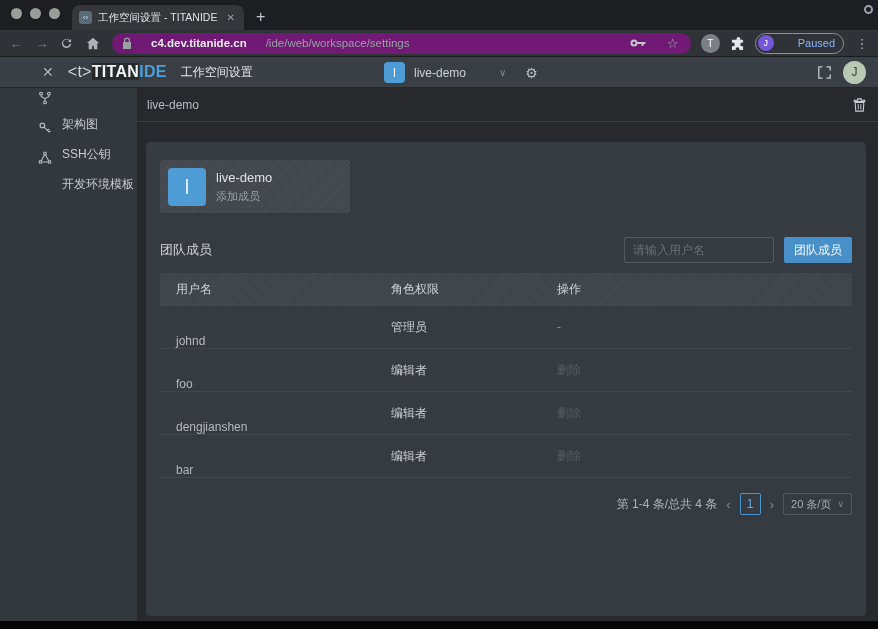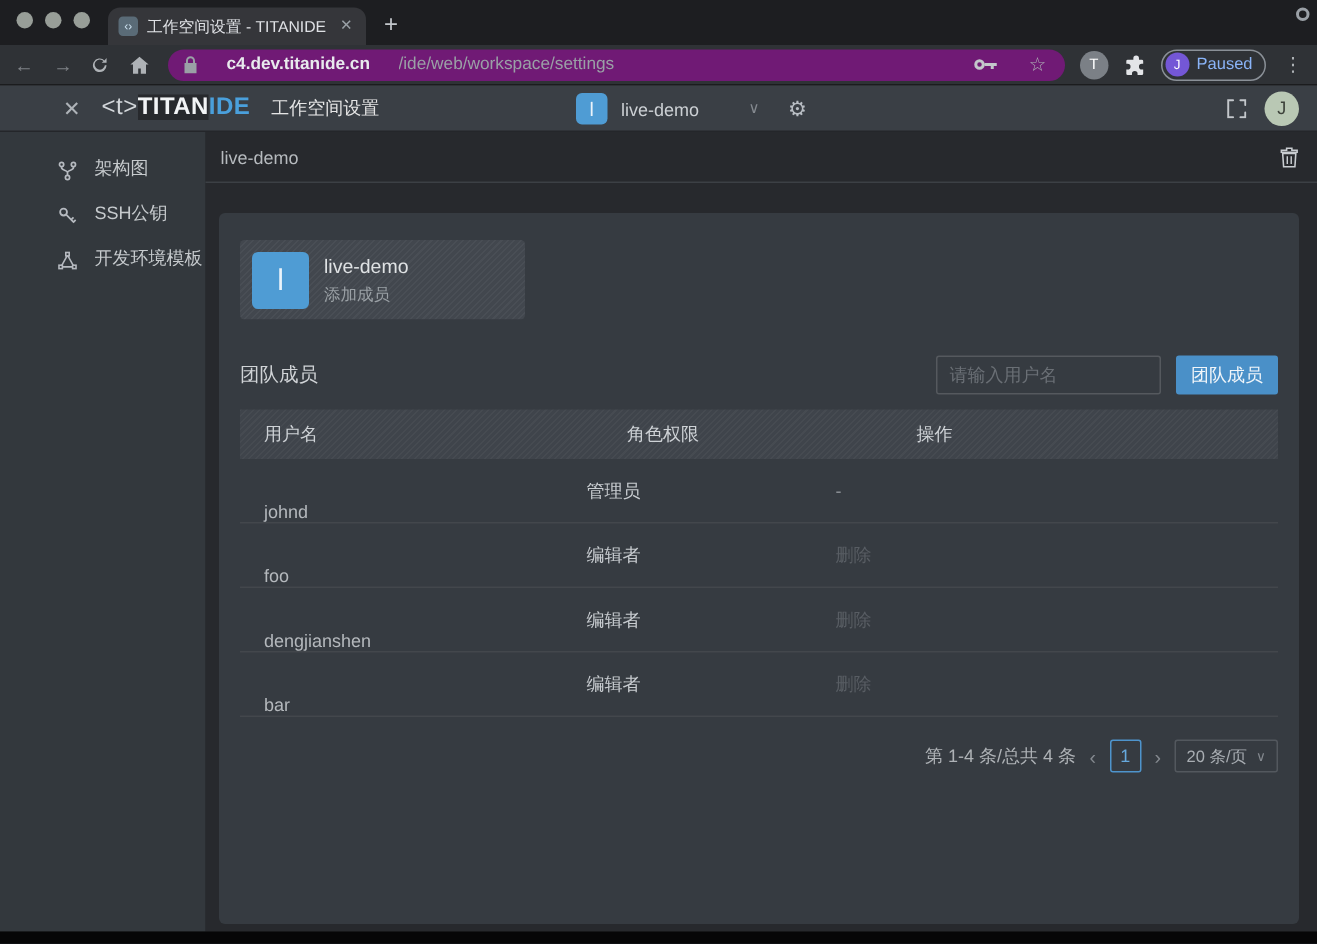--- a/index.html
+++ b/index.html
@@ -26,21 +26,21 @@
   .nav-ic { color:#aeb2b6; font-size:13px; width:16px; text-align:center; flex:0 0 auto; }
   .nav-ic.dim { color:#7e8287; }
   .omnibox { flex:1; height:21px; background:#701a75; border-radius:11px; display:flex;
              align-items:center; padding:0 10px; gap:19px; min-width:0; }
   .omnibox .host { color:#e8eaed; font-weight:bold; font-size:11.5px; }
   .omnibox .path { color:#9aa0a6; font-size:11.5px; flex:1; white-space:nowrap; overflow:hidden; }
   .chip { height:21px; border:1.5px solid #8a9097; border-radius:11px; display:flex; align-items:center;
           gap:5px; padding:0 8px 0 2px; }
   .chip .pc { width:16px; height:16px; border-radius:50%; background:#7457d6; color:#fff;
               font-size:9px; line-height:16px; text-align:center; }
-  .chip .pt { color:#8ab4f8; font-size:11px; }
+  .chip .pt { color:#8ab4f8; font-size:11px;margin-left:19px; }
   .mini-avatar { width:19px; height:19px; border-radius:50%; background:#7b8086; color:#fff;
                  font-size:10px; line-height:19px; text-align:center; }
 
   
   .app-header { position:absolute; top:57px; left:0; right:0; height:31px; background:#3a3f45;
                 display:flex; align-items:center; padding:0 12px; border-bottom:1px solid #24262a; }
   .hx { color:#aeb3b8; font-size:14px; margin:0 14px 0 30px; }
   .logo { font-size:16px; font-weight:bold; letter-spacing:.3px; white-space:nowrap; }
   .logo .pre { color:#d3d7db; font-weight:normal; }
   .logo .main { color:#f2f4f6; }
@@ -52,22 +52,22 @@
   .ws-name { color:#ccd0d4; }
   .ws-chevron { color:#84898f; font-size:10px; margin-left:24px; }
   .hd-gear { color:#b9bec4; font-size:14px; margin-left:10px; }
   .hd-right { margin-left:auto; display:flex; align-items:center; gap:12px; }
   .user-avatar { width:23px; height:23px; border-radius:50%; background:#b9c8b4; color:#3d423a;
                  font-size:12px; line-height:23px; text-align:center; }
 
   
   .content { position:absolute; top:88px; left:0; right:0; bottom:8px; display:flex; }
   .sidebar { width:137px; background:#33383d; flex:0 0 auto; padding-top:3px; }
-  .side-item { height:30px; display:flex; align-items:flex-end; padding-left:62px; gap:11px;
-               color:#c6cacd; cursor:pointer; }
+  .side-item { height:30px; display:flex; align-items:flex-start; padding-left:62px; gap:11px;
+               color:#c6cacd; cursor:pointer;flex-direction:column; }
   .side-item svg { flex:0 0 auto; margin-left:-24px; }
 
   .main { flex:1; background:#27292d; min-width:0; position:relative; }
   .crumb-row { height:34px; display:flex; align-items:center; padding:0 12px 0 10px;
                border-bottom:1px solid #3c4045; }
   .crumb { color:#b6babe; }
   .trash { margin-left:auto; }
 
   .tex { background-image:repeating-linear-gradient(135deg, rgba(255,255,255,.022) 0 1px, rgba(0,0,0,0) 1px 3px); }
   .panel { margin:20px 12px 0 9px; height:474px; background:#363b41; border-radius:4px;
@@ -85,21 +85,21 @@
   .member-input { margin-left:auto; width:150px; height:26px; background:transparent;
                   border:1px solid #55595e; border-radius:2px; color:#c6cacd; padding:0 8px;
                   font-size:12px; outline:none; font-family:inherit; }
   .member-input::placeholder { color:#6a6f75; }
   .add-btn { margin-left:10px; height:26px; padding:0 10px; background:#4a90c8; color:#f0f5f9;
              border:none; border-radius:2px; font-size:12px; font-family:inherit; cursor:pointer; }
 
   .table { margin-top:10px; }
   .trow { display:flex; align-items:center; }
   .thead { height:33px; background:#3f444b; color:#ced2d6;
-           background-image:repeating-linear-gradient(135deg, rgba(255,255,255,.035) 0 1px, rgba(0,0,0,0) 1px 3px);gap:27px; }
+           background-image:repeating-linear-gradient(135deg, rgba(255,255,255,.035) 0 1px, rgba(0,0,0,0) 1px 3px); }
   .tbody-row { height:43px; border-bottom:1px solid #43474c; }
   .c1 { width:215px; padding-left:16px; }
   .c2 { width:166px; padding-left:16px; }
   .c3 { flex:1; padding-left:16px; }
   .u { color:#b4b8bc;margin-top:28px; } .r { color:#c9cdd1; }
   .dash { color:#8e9398; } .del { color:#585d63; }
 
   .pagination { margin-top:15px; display:flex; align-items:center; justify-content:flex-end; gap:9px; }
   .pg-summary { color:#aeb2b6; }
   .pg-arrow { color:#84898f; font-size:13px; }

